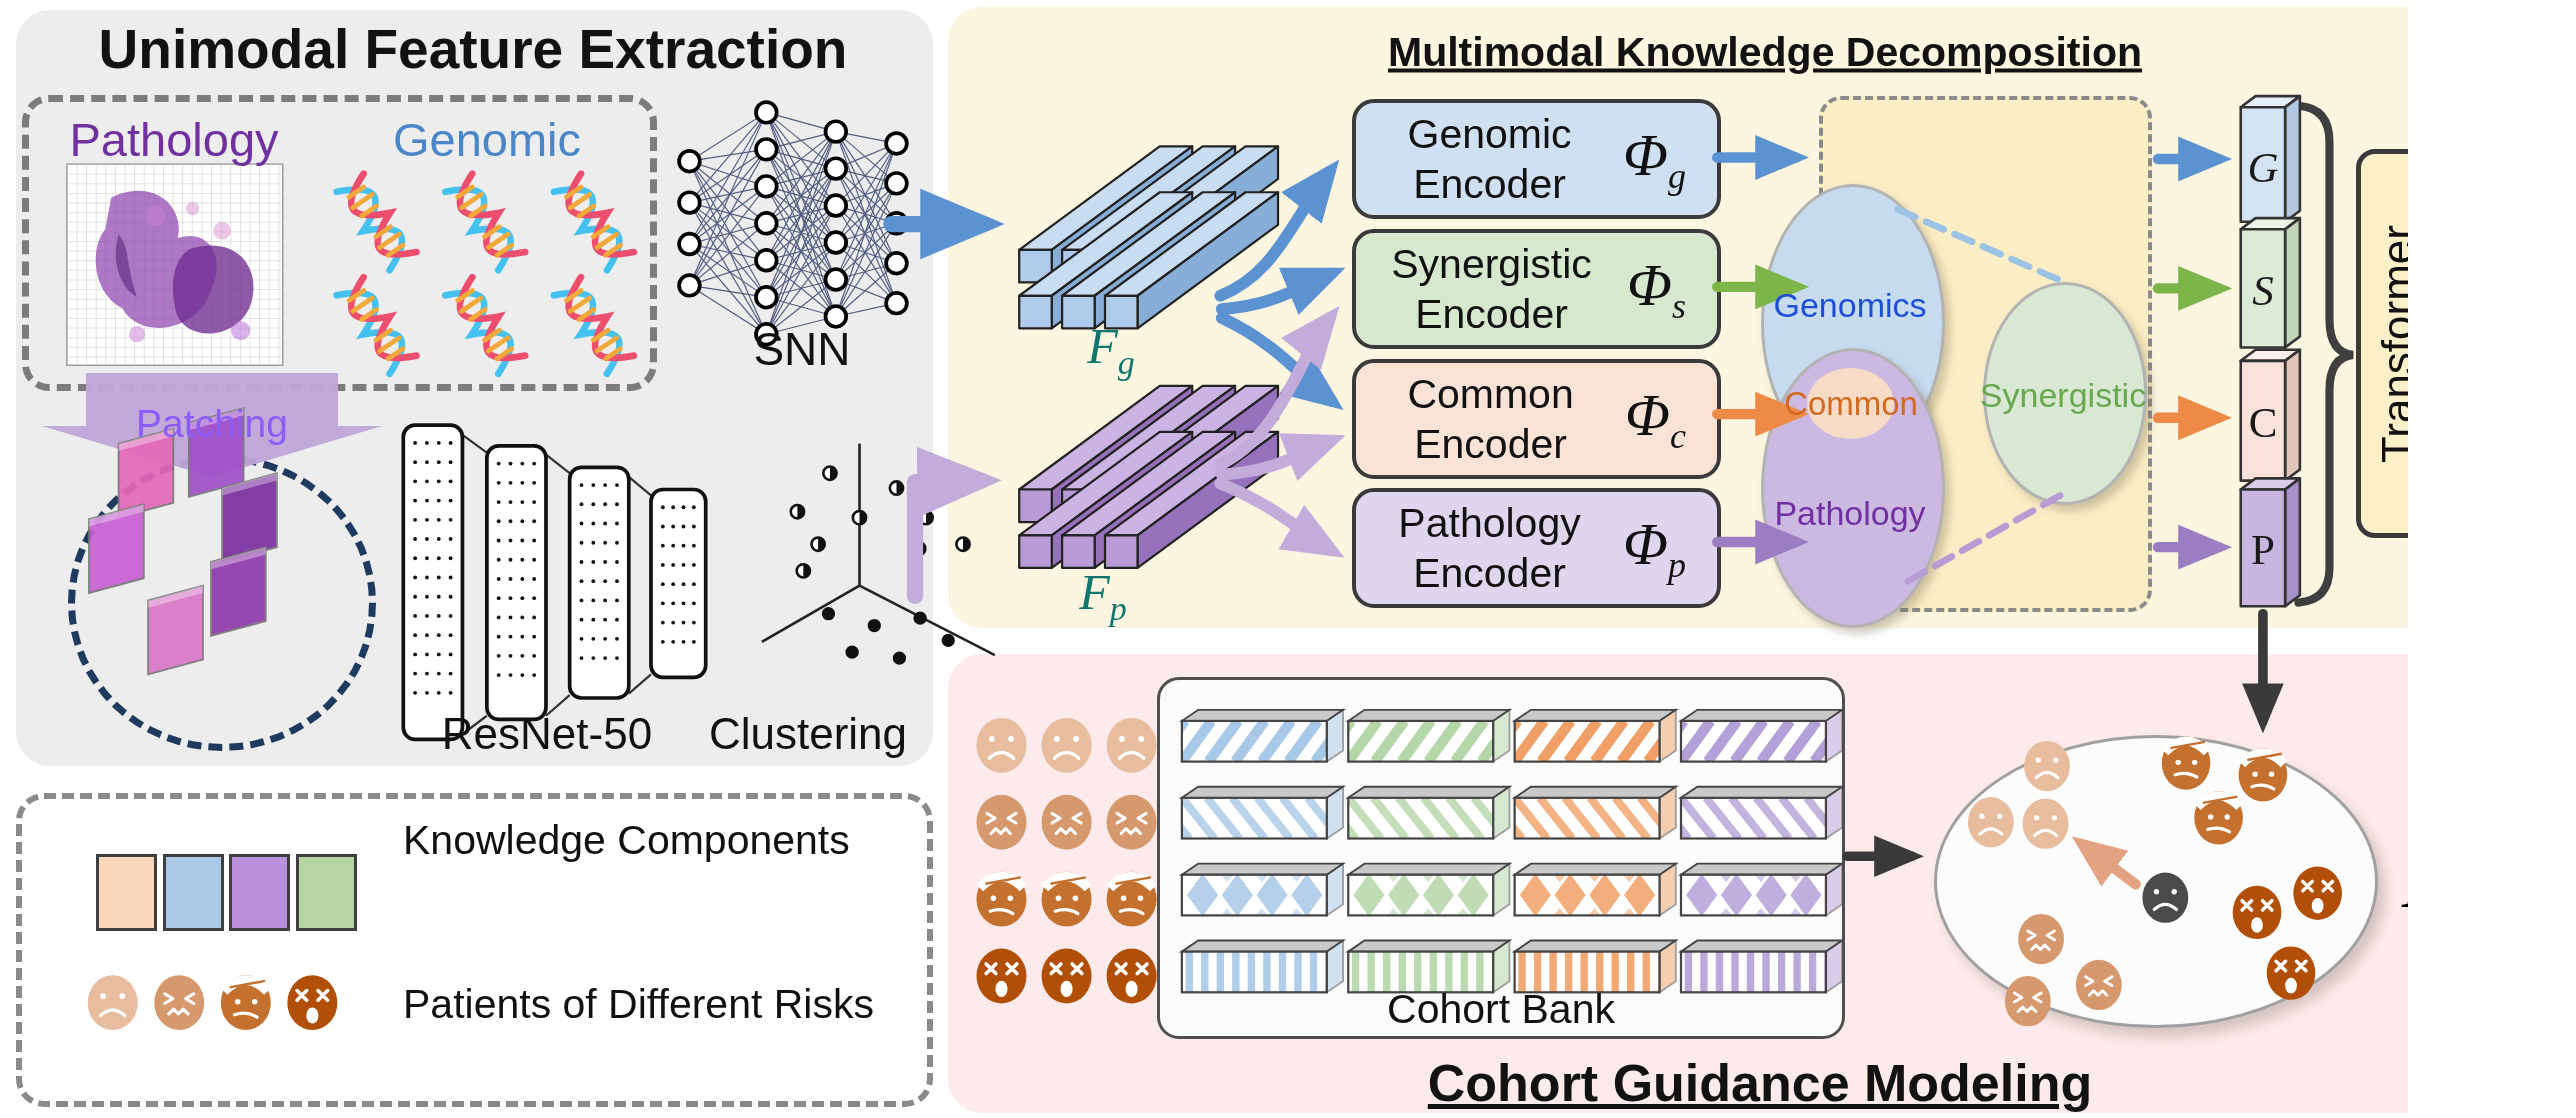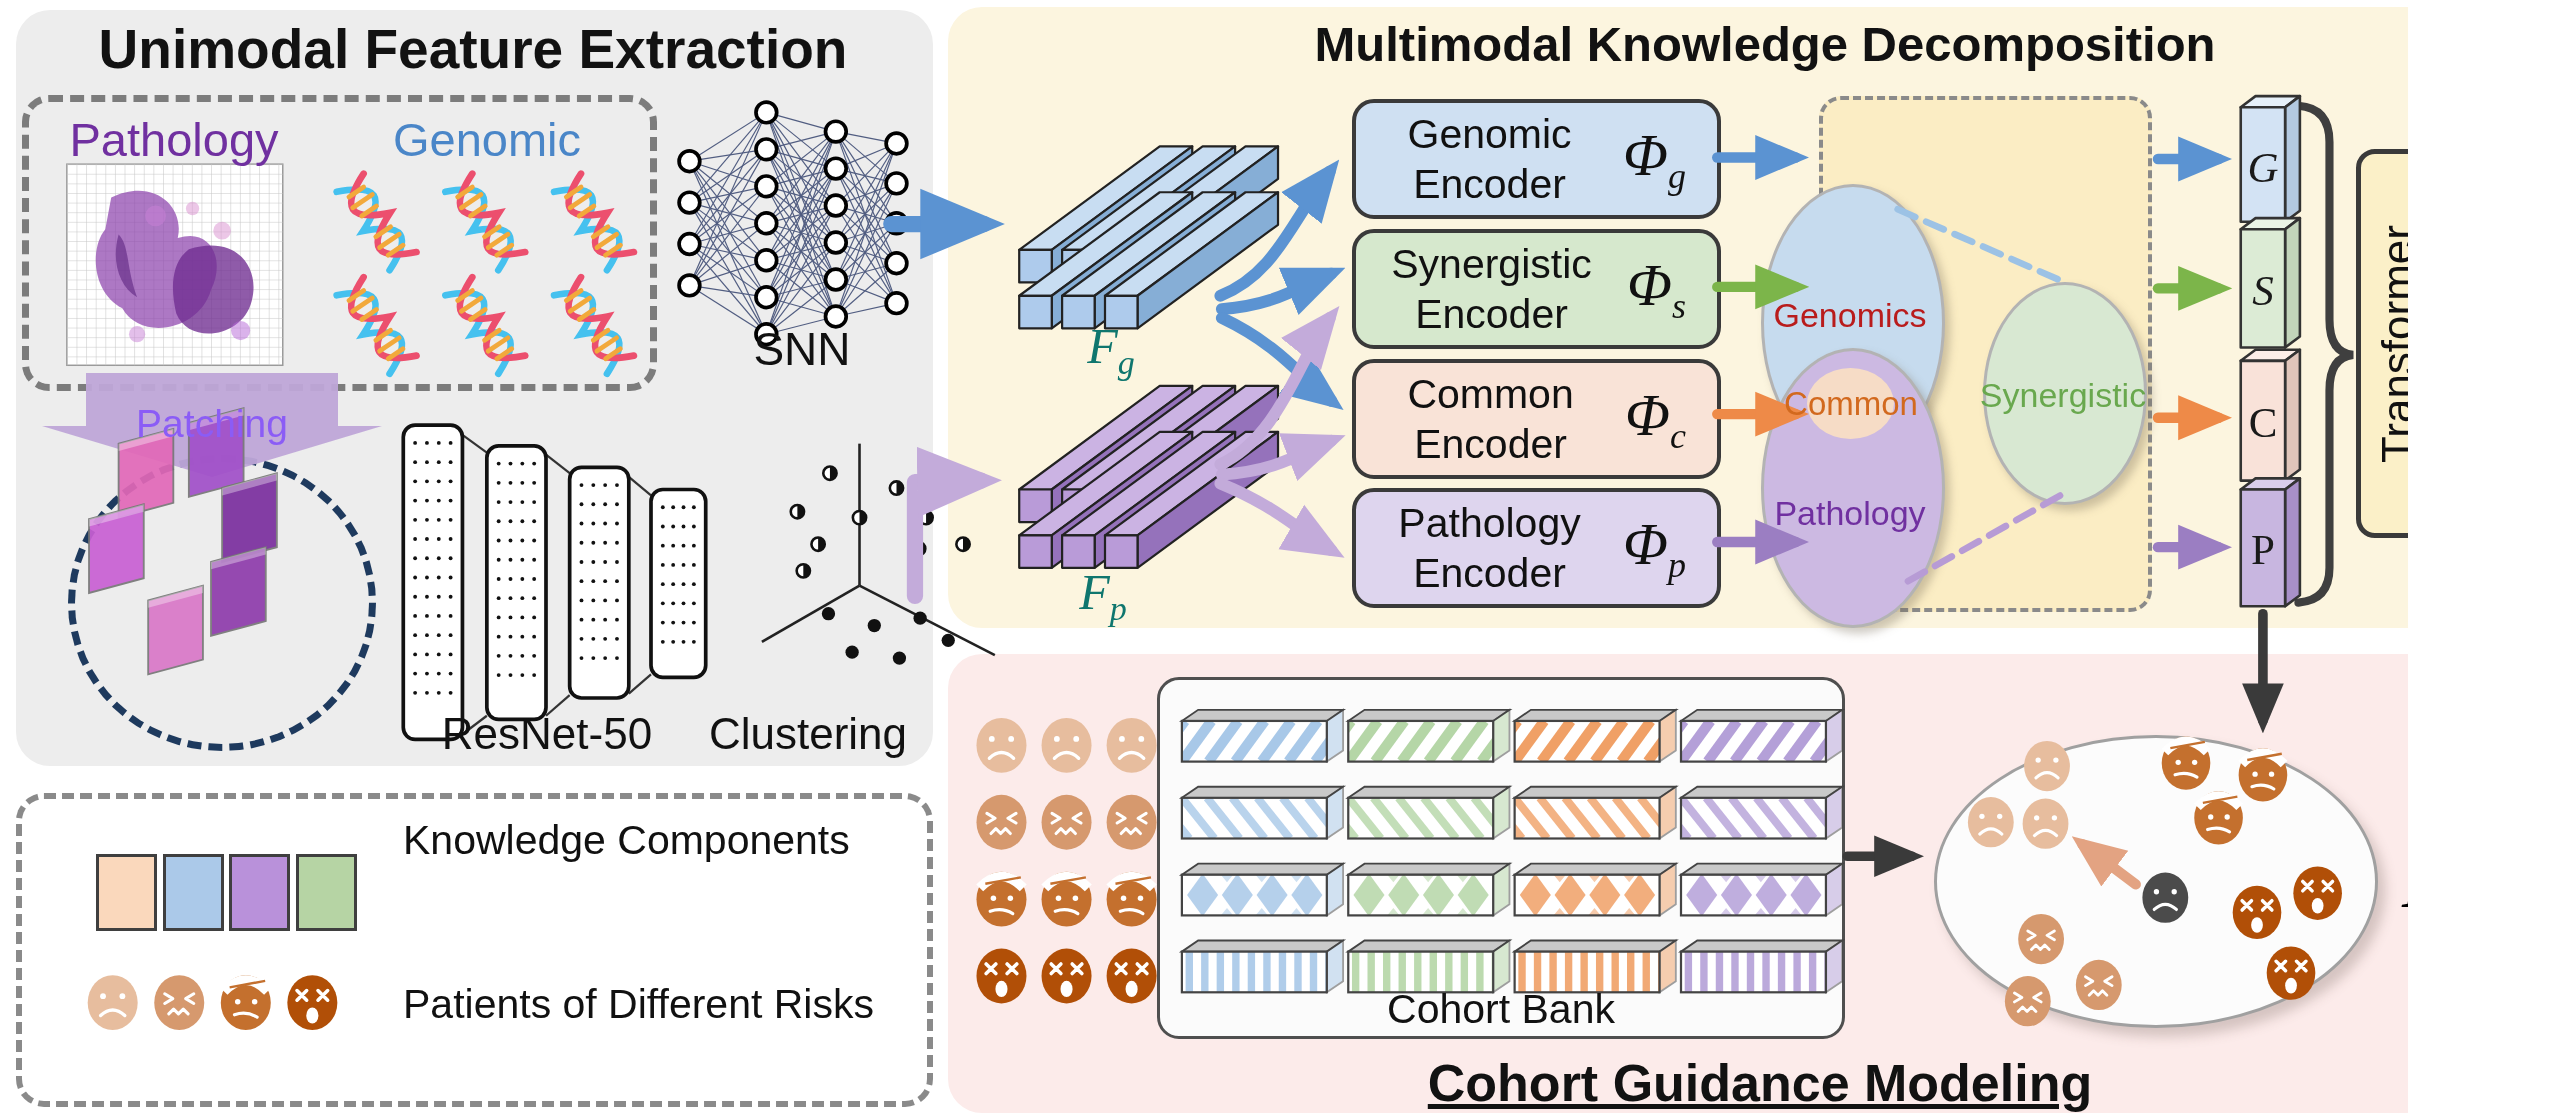--- a/index.html
+++ b/index.html
@@ -37,21 +37,21 @@
 <body>
 
 <div class="canvas">
 
   <div class="abs panel" style="left:16.3px;top:10.4px;width:917px;height:756px;background:#ededed;"></div>
   <div class="abs" style="left:16.3px;top:793px;width:917px;height:314px;background:#ffffff;border:6.7px dashed #8a8a8a;border-radius:28px;box-sizing:border-box;"></div>
   <div class="abs panel" style="left:948px;top:7.4px;width:1618px;height:621px;background:#fcf5df;"></div>
   <div class="abs panel" style="left:948px;top:654px;width:1618px;height:459px;background:#fcebea;"></div>
 
   <div class="abs ctr big-title" style="left:473px;top:49px;font-size:55px;">Unimodal Feature Extraction</div>
-  <div class="abs ctr big-title" style="left:1765px;top:44px;font-size:49px;">Multimodal Knowledge Decomposition</div>
+  <div class="abs ctr big-title" style="left:1765px;top:52px;font-size:41px;text-decoration:underline;">Multimodal Knowledge Decomposition</div>
   <div class="abs ctr big-title" style="left:1760px;top:1083px;font-size:52px;text-decoration:underline;">Cohort Guidance Modeling</div>
 
   <div class="abs dashed-box z1" style="left:22px;top:95px;width:635px;height:296px;box-sizing:border-box;"></div>
   <div class="abs ctr z4" style="left:174px;top:139px;font-size:47px;color:#7030a0;">Pathology</div>
   <div class="abs ctr z4" style="left:487px;top:139px;font-size:47px;color:#4a86c8;">Genomic</div>
 
   <div class="abs z2" style="left:42px;top:373px;width:340px;height:104px;background:rgba(191,167,216,.95);
               clip-path:polygon(44px 0,296px 0,296px 53px,340px 53px,170px 104px,0px 53px,44px 53px);"></div>
   <div class="abs ctr z4" style="left:212px;top:424px;font-size:39px;color:#8b5cf6;">Patching</div>
 
@@ -97,21 +97,21 @@
     <div class="enc-phi"><span>Φ</span><sub>p</sub></div>
   </div>
 
   <div class="abs z1" style="left:1819px;top:96px;width:333px;height:516px;background:#fbedc4;border:4.4px dashed #8a8a8a;border-radius:22px;box-sizing:border-box;"></div>
 
   <div class="venn" id="venn-genomics" style="left: 1761px; top: 184px; width: 178px; height: 272px; background: rgb(198, 219, 238);"></div>
   <div class="venn" id="venn-pathology" style="left: 1761px; top: 348px; width: 178px; height: 274px; background: rgb(204, 185, 226);"></div>
   <div class="abs" id="venn-common" style="left: 1807px; top: 368px; width: 87px; height: 71px; border-radius: 50%; z-index: 2; background: rgb(246, 220, 198);"></div>
   <div class="venn" id="venn-synergistic" style="left: 1983px; top: 282px; width: 158px; height: 217px; background: rgb(216, 232, 210);"></div>
 
-  <div class="venn-label ctr abs" id="vl0" style="left: 1850px; top: 315px; color: #b91c1c;">Genomics</div>
+  <div class="venn-label ctr abs" id="vl0" style="left: 1850px; top: 305px; color: #1d4ed8;">Genomics</div>
   <div class="venn-label ctr abs" id="vl1" style="left: 1851px; top: 404px; font-size: 33px; color: rgb(210, 105, 30);">Common</div>
   <div class="venn-label ctr abs" id="vl2" style="left: 1850px; top: 513px; color: rgb(112, 48, 160);">Pathology</div>
   <div class="venn-label ctr abs" id="vl3" style="left: 2063px; top: 395px; color: rgb(105, 168, 78);">Synergistic</div>
 
   <div class="token-letter ctr abs" style="left:2263px;top:167px;font-style:italic;">G</div>
   <div class="token-letter ctr abs" style="left:2263px;top:290px;font-style:italic;">S</div>
   <div class="token-letter ctr abs" style="left:2263px;top:422px;">C</div>
   <div class="token-letter ctr abs" style="left:2263px;top:549px;">P</div>
 
   <div class="abs transformer-box" style="left:2356px;top:149px;width:83px;height:389px;background:#fbf0c8;box-sizing:border-box;">

